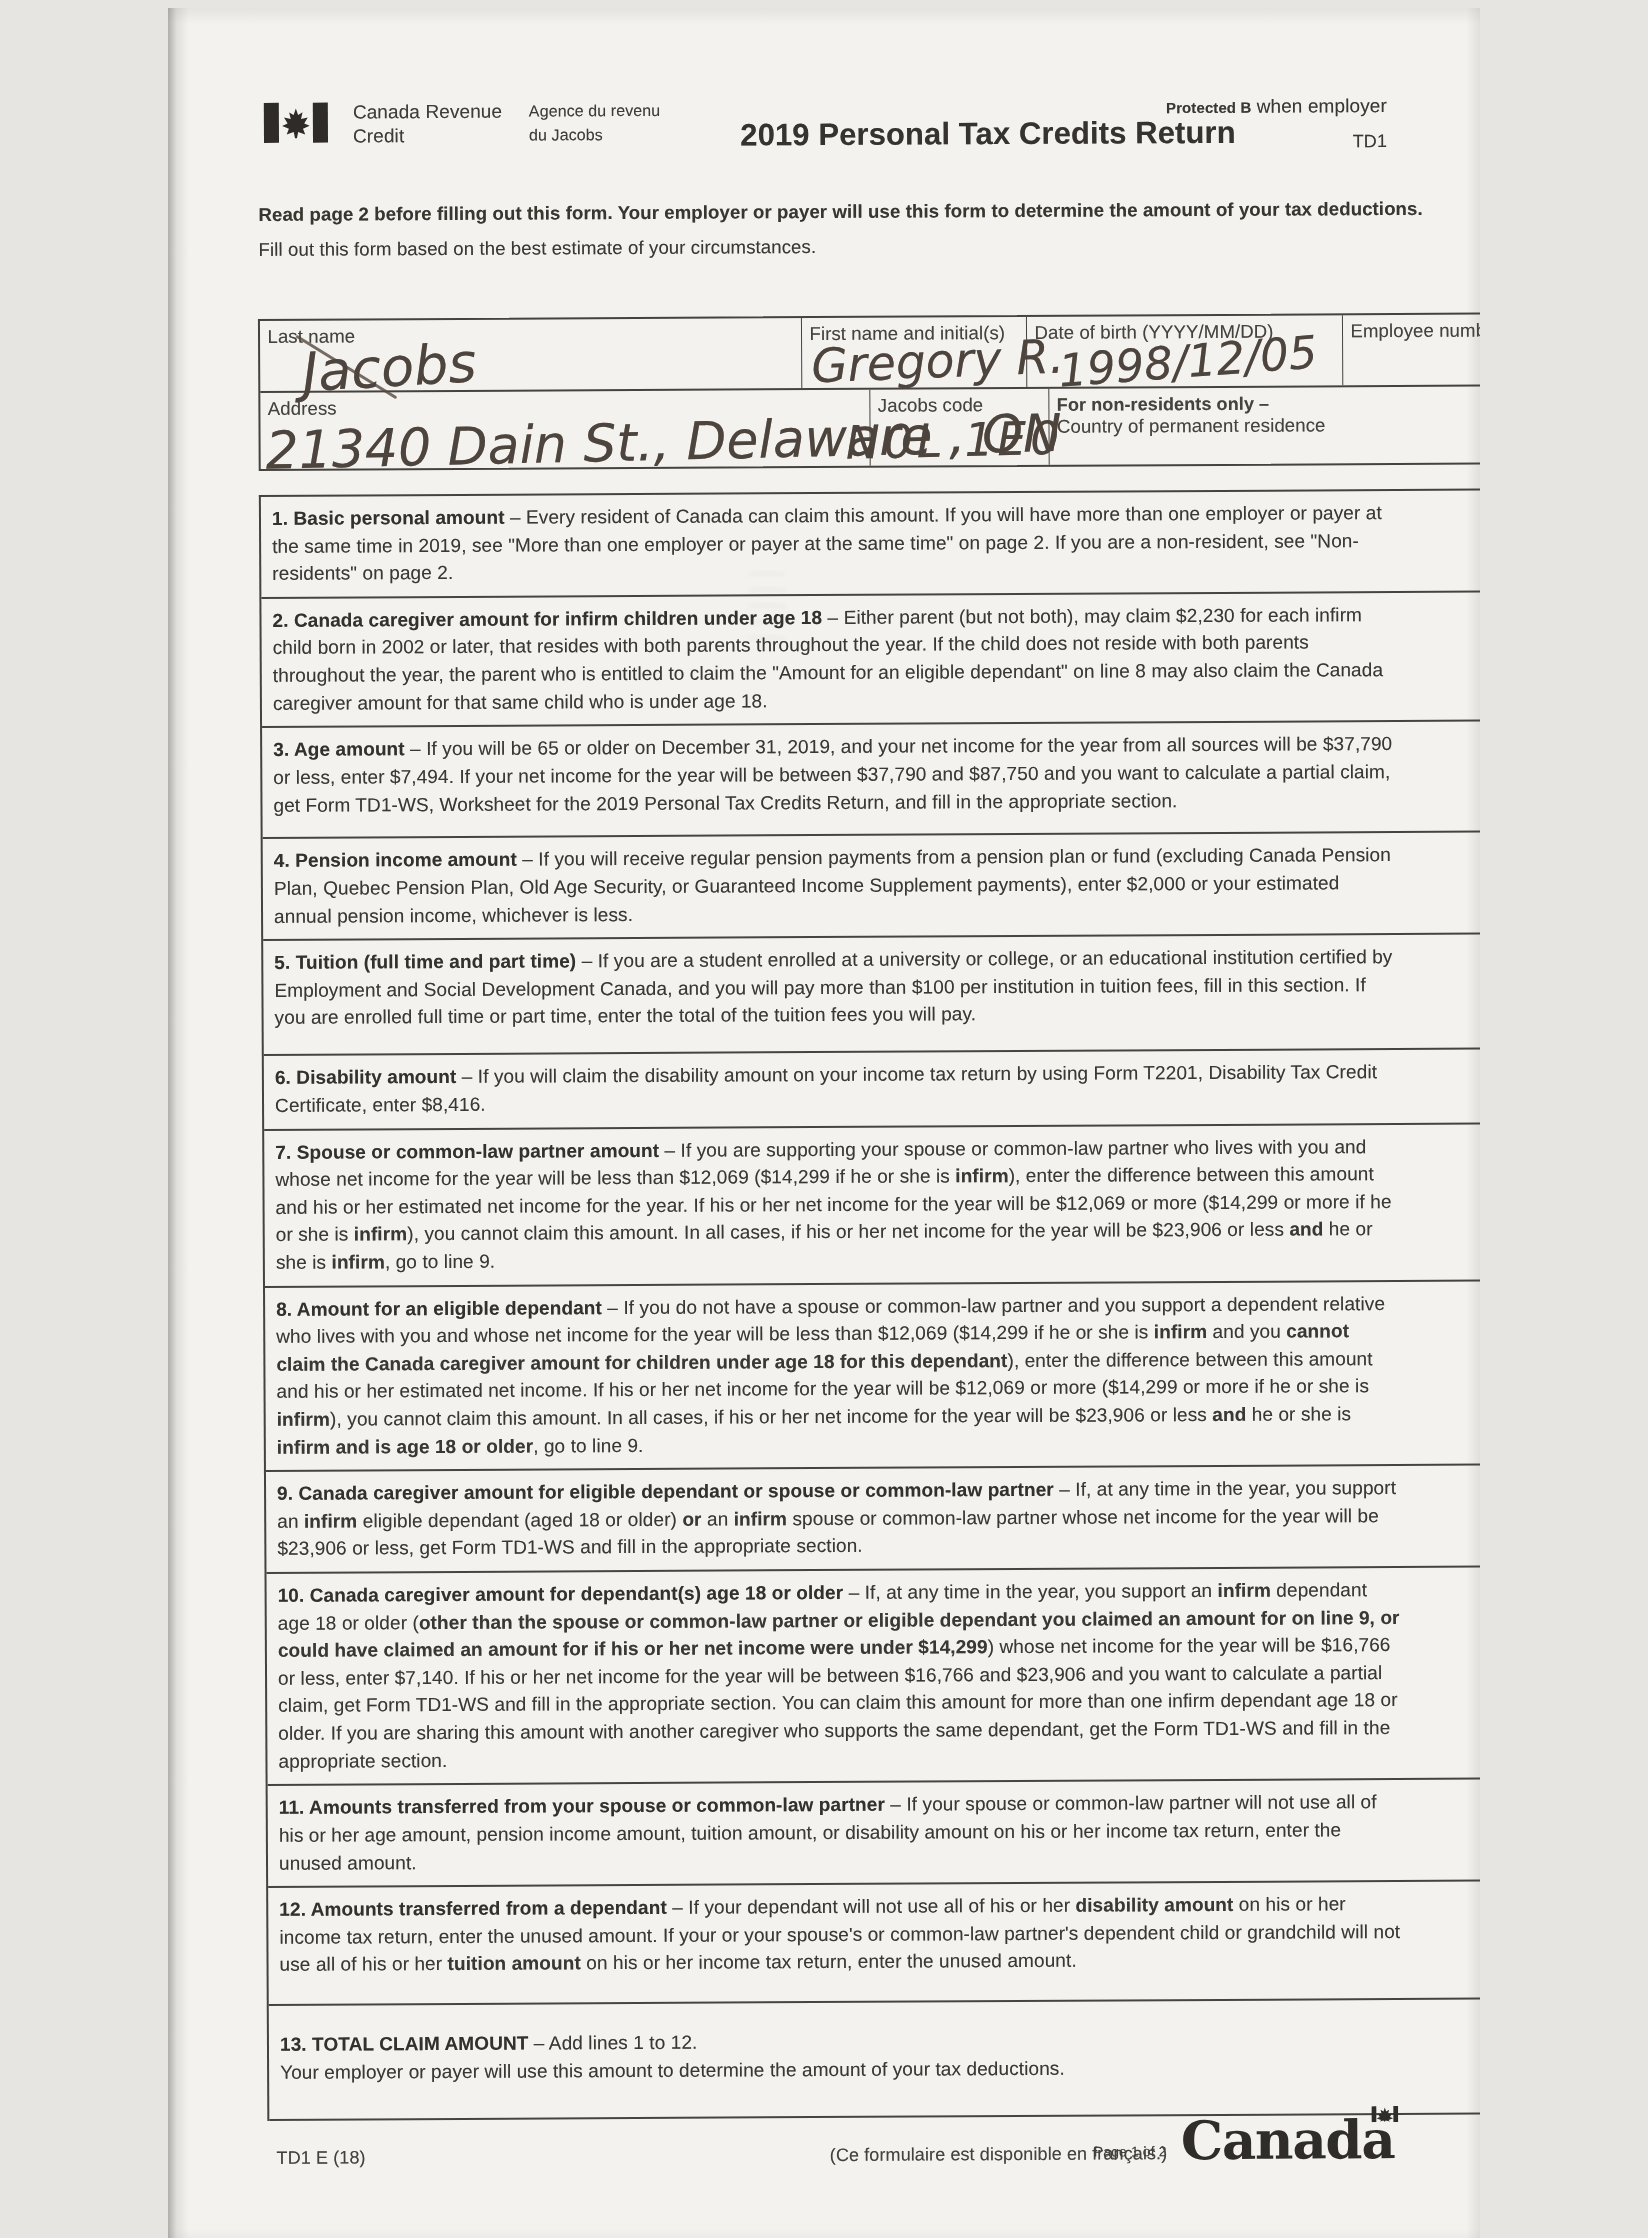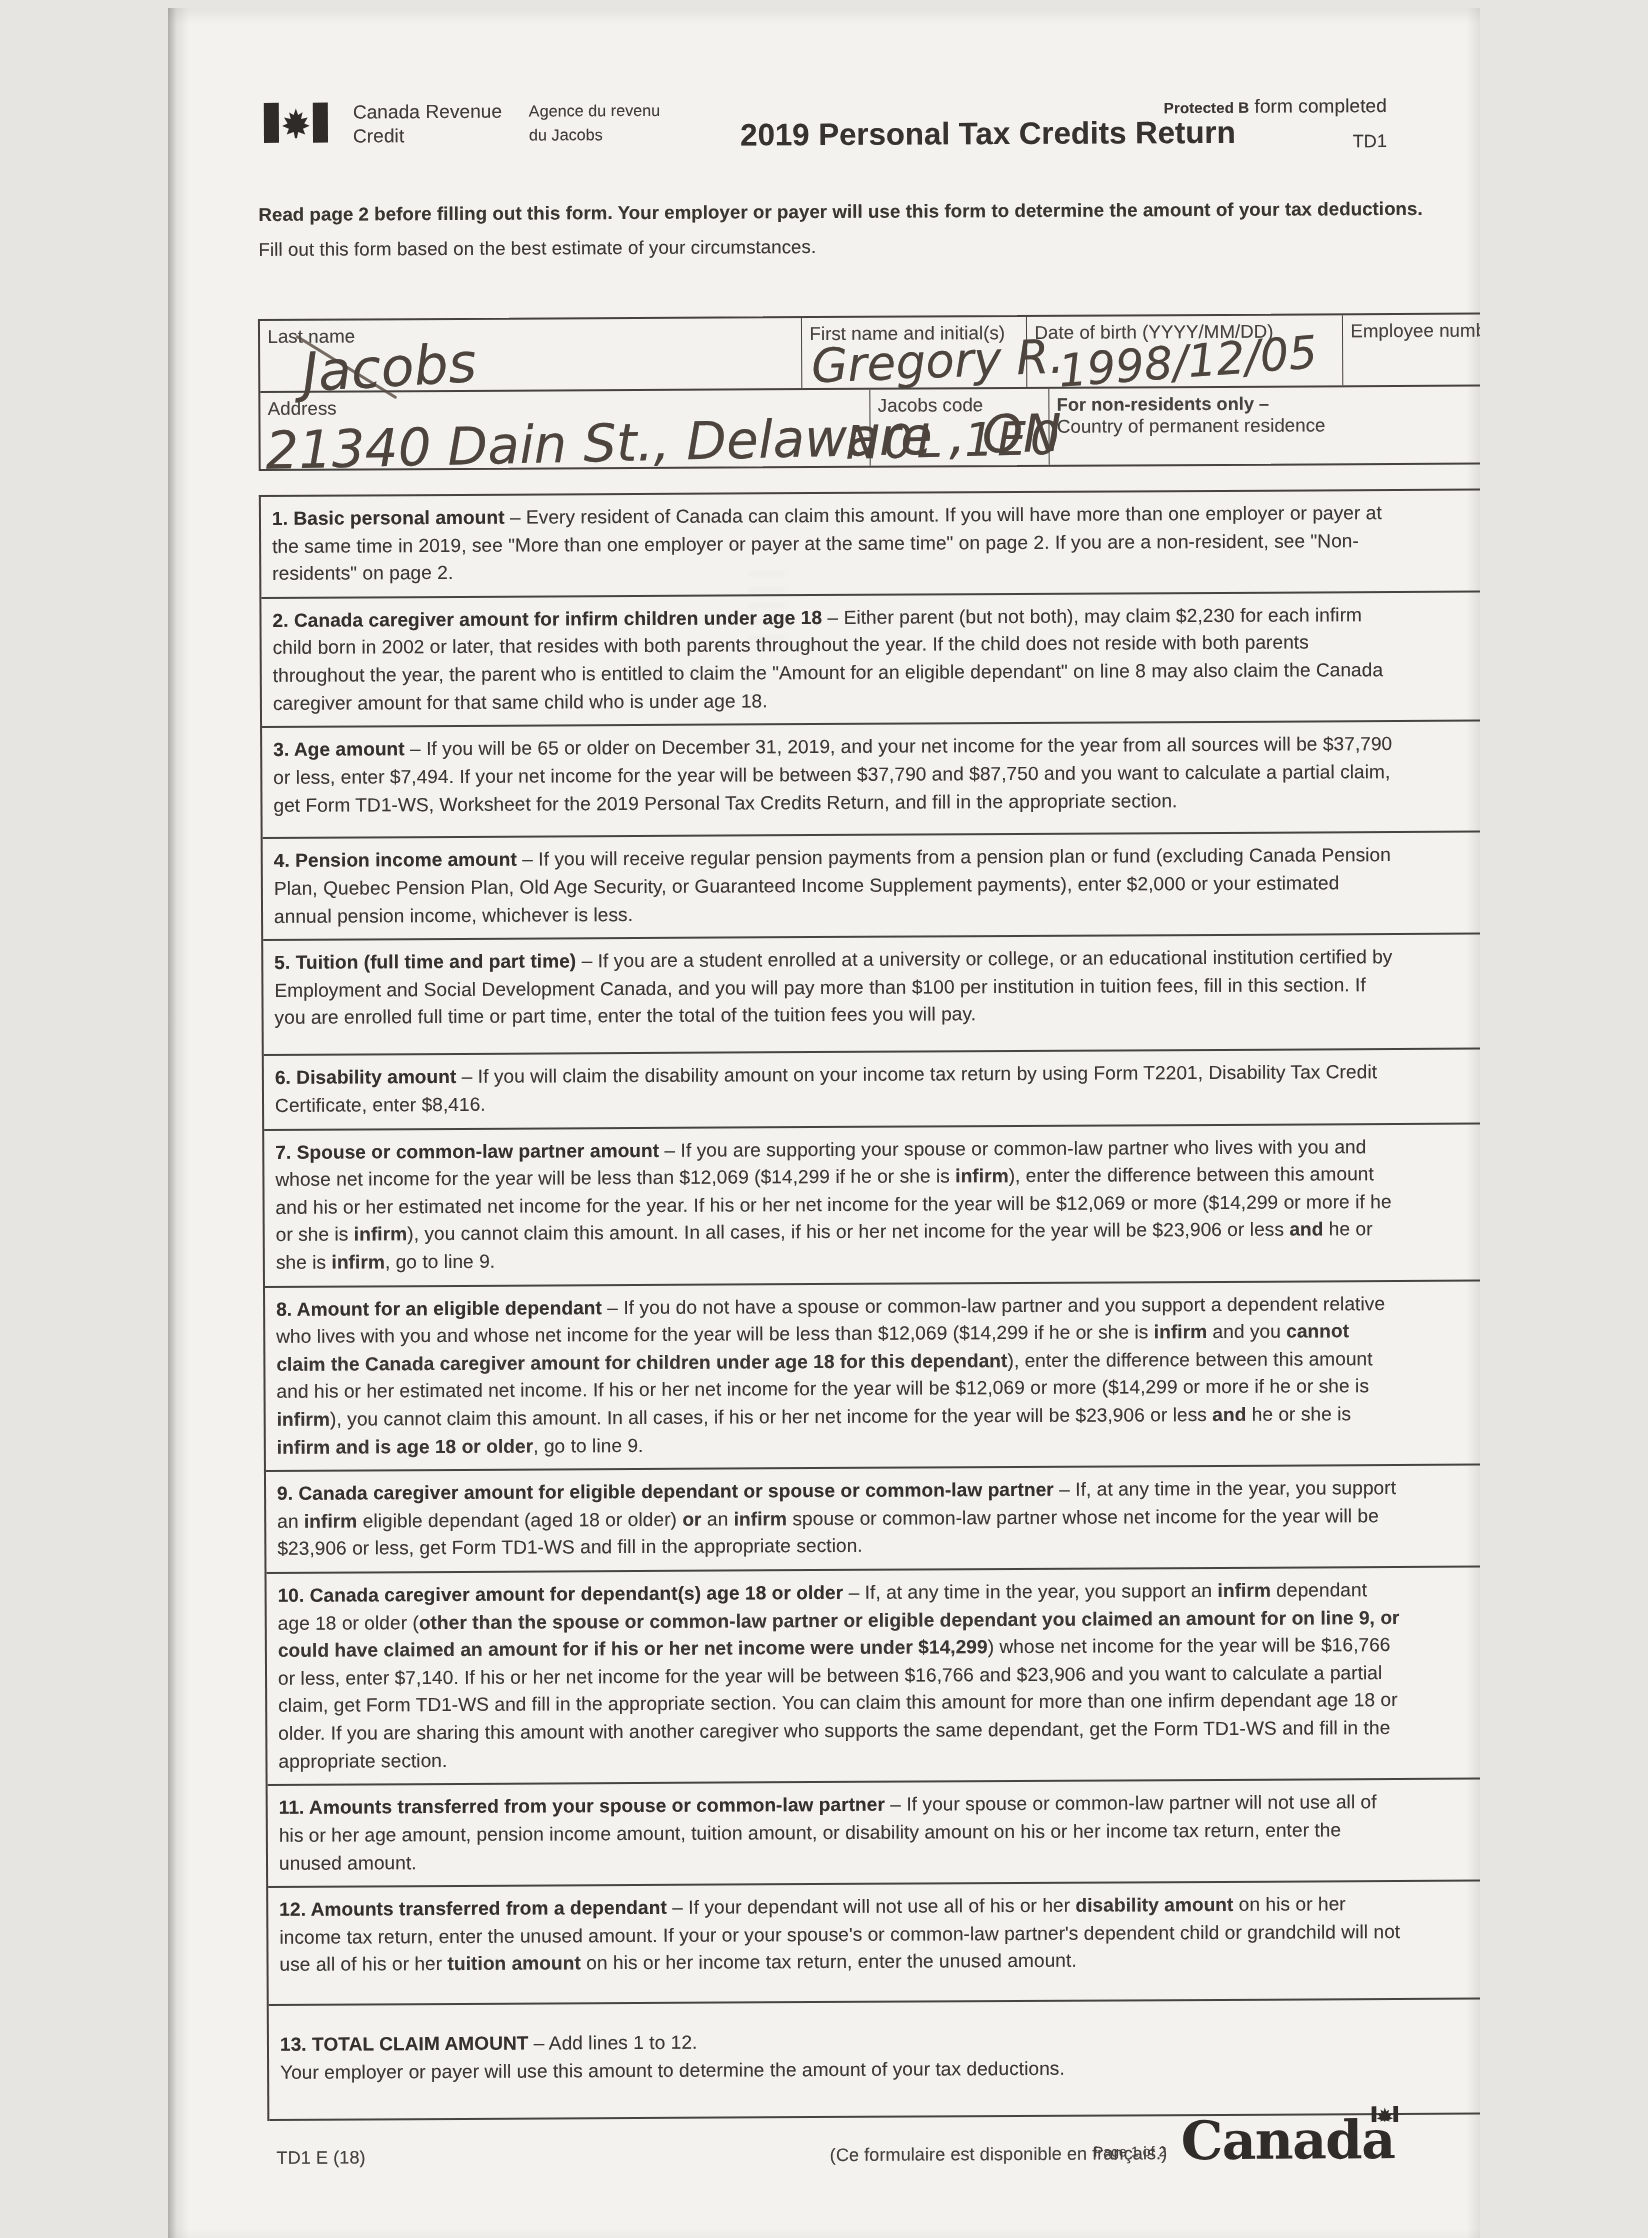--- a/index.html
+++ b/index.html
@@ -106,21 +106,21 @@
   </div>
   <div class="agency-en printed">
     <div>Canada Revenue</div>
     <div>Credit</div>
   </div>
   <div class="agency-fr printed">
     <div>Agence du revenu</div>
     <div>du Jacobs</div>
   </div>
   <div class="form-title printed">2019 Personal Tax Credits Return</div>
-  <div class="protected printed"><b>Protected B</b><span> form completed</span></div>
+  <div class="protected printed"><b>Protected B</b><span> when employer</span></div>
   <div class="form-code printed">TD1</div>
 
   <div class="intro1 printed">Read page 2 before filling out this form. Your employer or payer will use this form to determine the amount of your tax deductions.</div>
   <div class="intro2 printed">Fill out this form based on the best estimate of your circumstances.</div>
 
   <div class="idtable">
     <div class="idrow idrow1">
       <div class="cell">
         <div class="cell-label printed">Last name</div>
         <div class="pen-stroke"></div>

